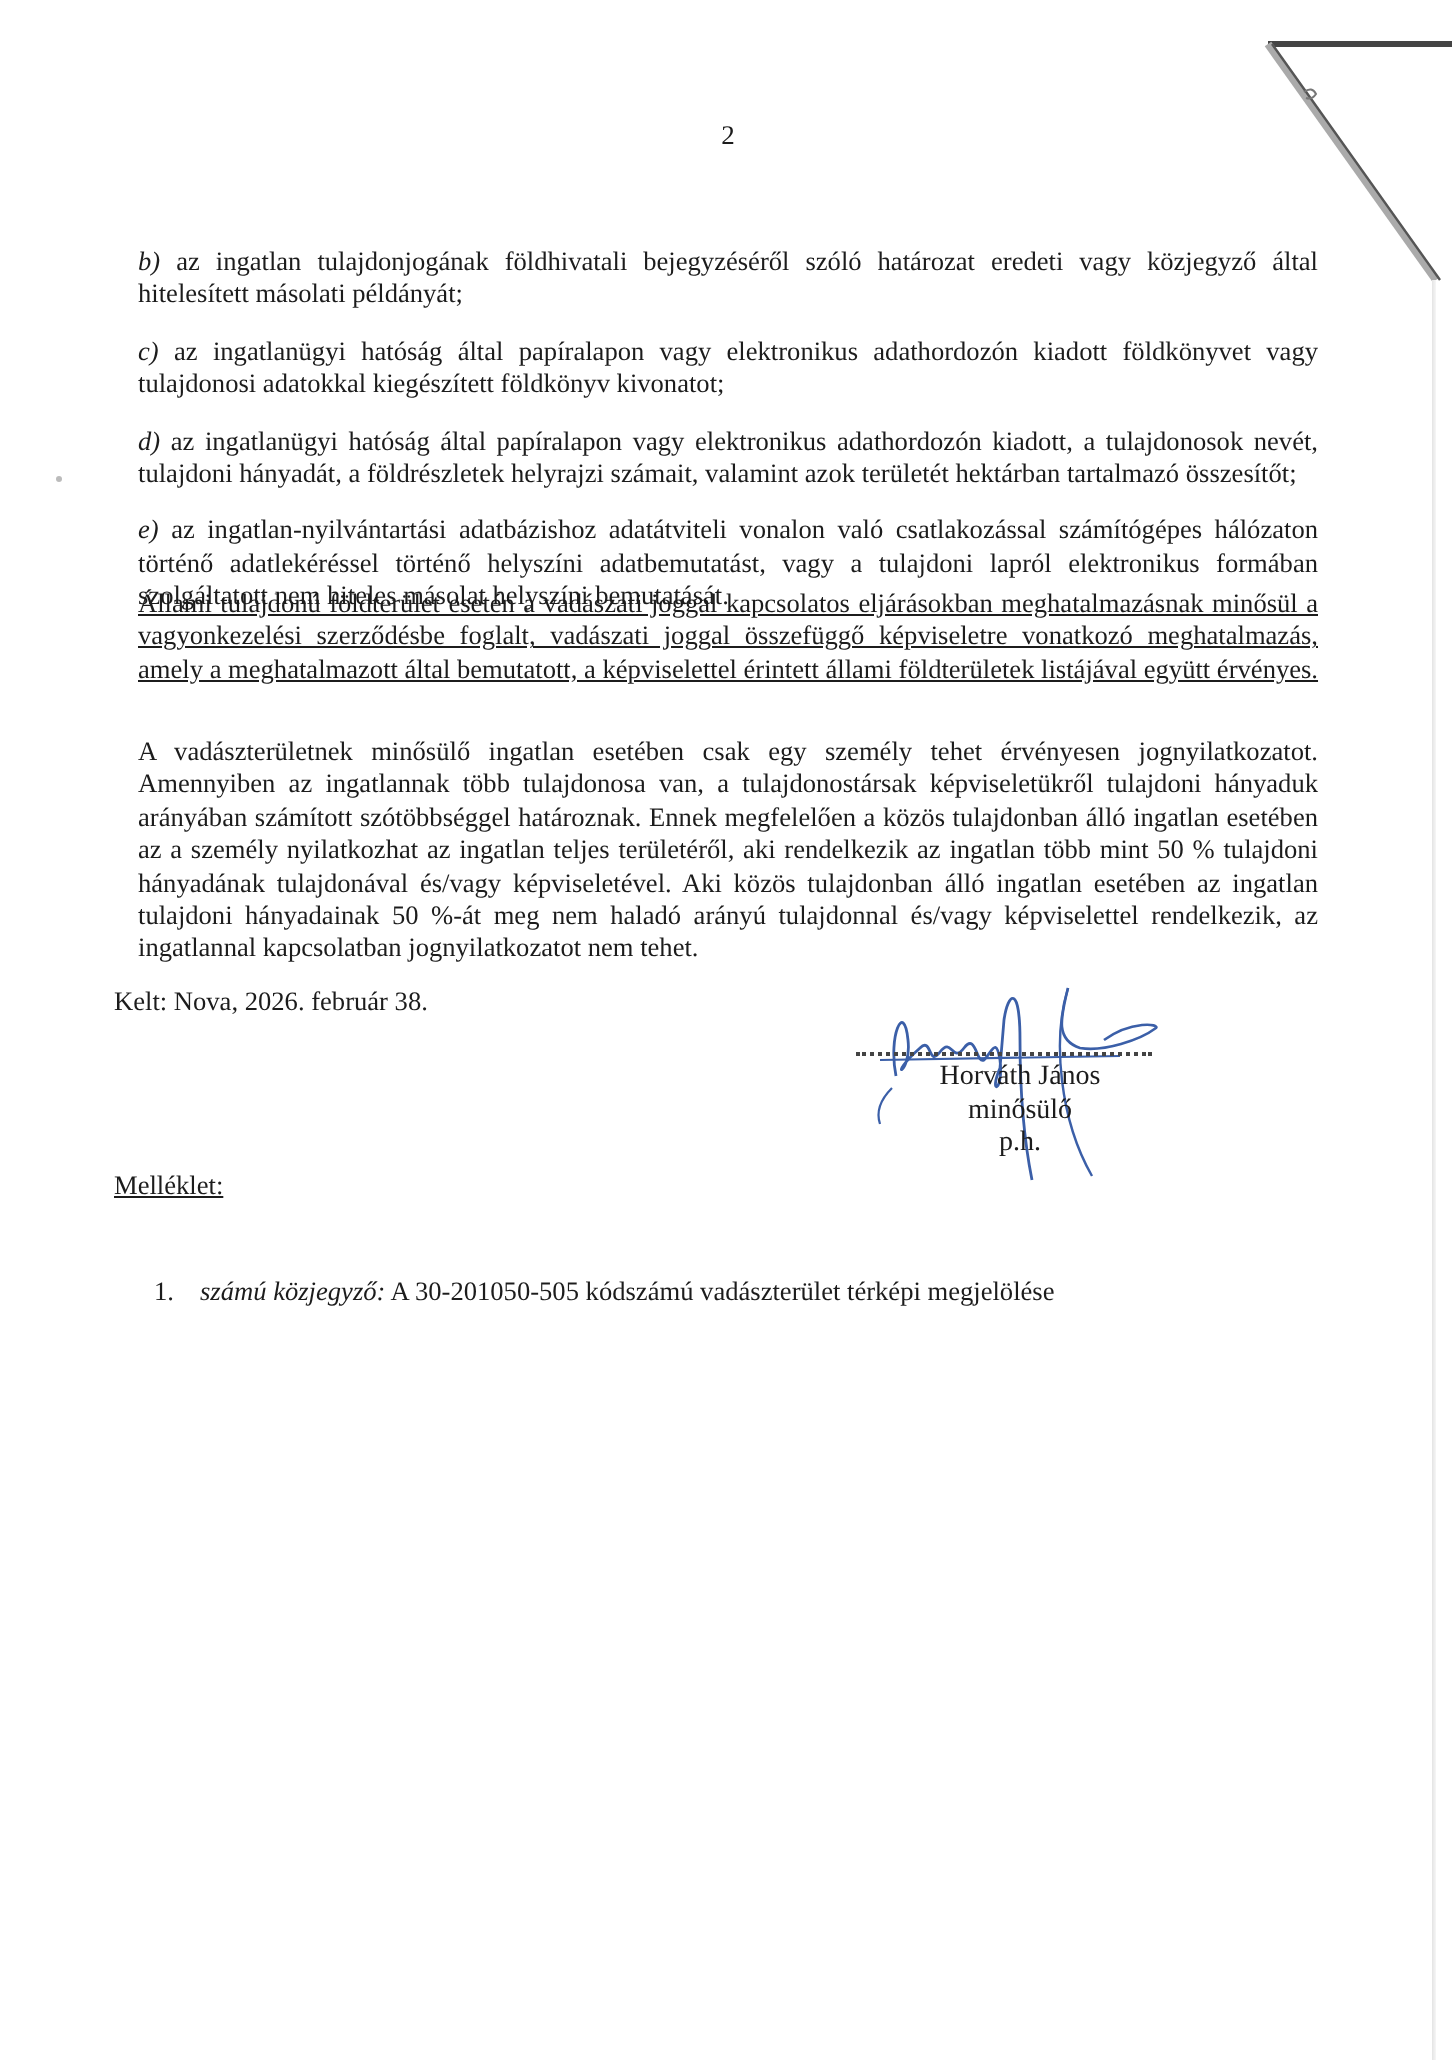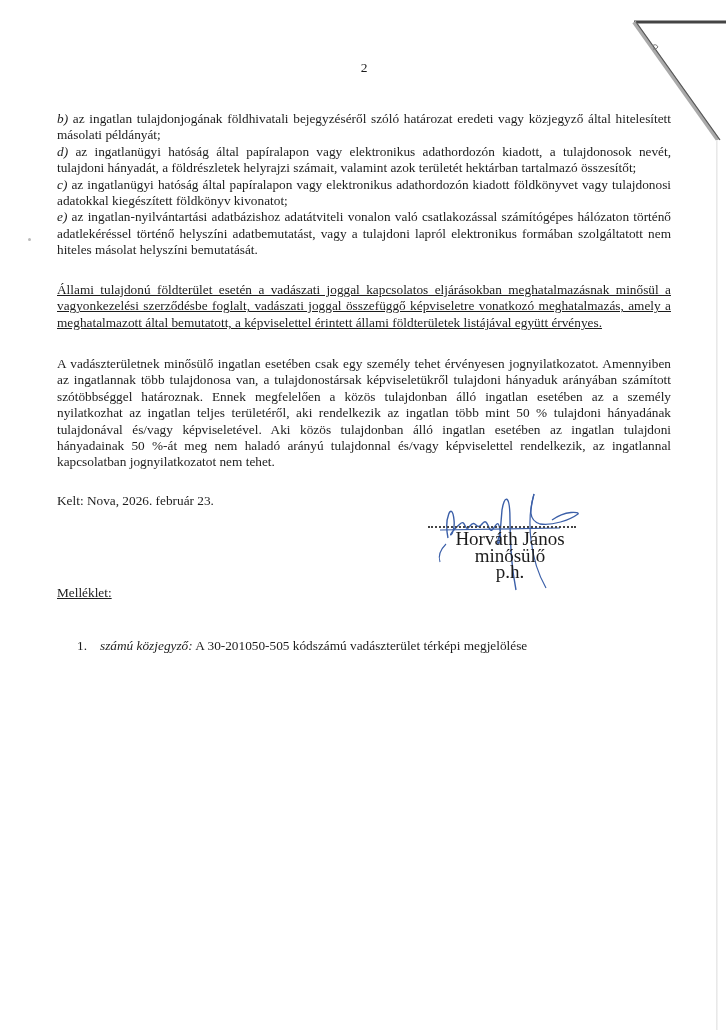--- a/index.html
+++ b/index.html
@@ -2,58 +2,58 @@
 <html><head>
 <meta charset="utf-8">
 <style>
   html, body { margin:0; padding:0; }
   body {
     width:728px; height:1030px; background:#ffffff; position:relative; overflow:hidden;
     font-family: "Liberation Serif", "DejaVu Serif", serif; color:#1c1c1c;
   }
   .page-number { position:absolute; top:60px; left:0; width:728px; text-align:center; font-size:13.5px; }
   .body-text { position:absolute; left:57px; width:614px; font-size:13.3px; line-height:16.4px; text-align:justify; }
-  .body-text p { margin:0; }
+  .body-text p { margin:12px; }
   .body-text em { font-style:italic; }
   #block-list { top:111px; }
   #para-state { top:282px;text-decoration:underline; }
   #para-hunting { top:356px; }
   .kelt { position:absolute; left:57px; top:493px; font-size:13.3px; }
   .sig-line { position:absolute; left:428px; top:526px; width:148px; border-top:2px dotted #444; }
-  .sig-block { position:absolute; left:440px; top:531px; width:140px; text-align:center; font-size:19px; line-height:16.5px; }
+  .sig-block { position:absolute; left:440px; top:531px; width:140px; text-align:center; font-size:14px; line-height:16.5px; }
   .signature-svg { position:absolute; left:430px; top:490px; }
   .annex-heading { position:absolute; left:57px; top:585px; font-size:13.3px; text-decoration:underline; }
   .annex-item { position:absolute; left:77px; top:638px; font-size:13.3px; }
   .annex-item .num { display:inline-block; width:23px; }
   .annex-item em { font-style:italic; }
   .fold-svg { position:absolute; left:600px; top:0; }
   .stray-dot { position:absolute; left:28px; top:238px; width:3px; height:3px; border-radius:50%; background:#bbb; }
   .right-edge { position:absolute; left:716px; top:140px; width:2px; height:890px; background:linear-gradient(to right,#e4e4e4,#f6f6f6); }
 </style>
 </head>
 <body>
 
 <div class="page-number">2</div>
 
 <div class="body-text" id="block-list">
   <p><em>b)</em> <span>az ingatlan tulajdonjogának földhivatali bejegyzéséről szóló határozat eredeti vagy közjegyző által hitelesített másolati példányát;</span></p>
+  <p><em>c)</em> <span>az ingatlanügyi hatóság által papíralapon vagy elektronikus adathordozón kiadott földkönyvet vagy tulajdonosi adatokkal kiegészített földkönyv kivonatot;</span></p>
   <p><em>d)</em> <span>az ingatlanügyi hatóság által papíralapon vagy elektronikus adathordozón kiadott, a tulajdonosok nevét, tulajdoni hányadát, a földrészletek helyrajzi számait, valamint azok területét hektárban tartalmazó összesítőt;</span></p>
-  <p><em>c)</em> <span>az ingatlanügyi hatóság által papíralapon vagy elektronikus adathordozón kiadott földkönyvet vagy tulajdonosi adatokkal kiegészített földkönyv kivonatot;</span></p>
   <p><em>e)</em> <span>az ingatlan-nyilvántartási adatbázishoz adatátviteli vonalon való csatlakozással számítógépes hálózaton történő adatlekéréssel történő helyszíni adatbemutatást, vagy a tulajdoni lapról elektronikus formában szolgáltatott nem hiteles másolat helyszíni bemutatását.</span></p>
 </div>
 
 <div class="body-text" id="para-state">
   <p>Állami tulajdonú földterület esetén a vadászati joggal kapcsolatos eljárásokban meghatalmazásnak minősül a vagyonkezelési szerződésbe foglalt, vadászati joggal összefüggő képviseletre vonatkozó meghatalmazás, amely a meghatalmazott által bemutatott, a képviselettel érintett állami földterületek listájával együtt érvényes.</p>
 </div>
 
 <div class="body-text" id="para-hunting">
   <p>A vadászterületnek minősülő ingatlan esetében csak egy személy tehet érvényesen jognyilatkozatot. Amennyiben az ingatlannak több tulajdonosa van, a tulajdonostársak képviseletükről tulajdoni hányaduk arányában számított szótöbbséggel határoznak. Ennek megfelelően a közös tulajdonban álló ingatlan esetében az a személy nyilatkozhat az ingatlan teljes területéről, aki rendelkezik az ingatlan több mint 50 % tulajdoni hányadának tulajdonával és/vagy képviseletével. Aki közös tulajdonban álló ingatlan esetében az ingatlan tulajdoni hányadainak 50 %-át meg nem haladó arányú tulajdonnal és/vagy képviselettel rendelkezik, az ingatlannal kapcsolatban jognyilatkozatot nem tehet.</p>
 </div>
 
-<div class="kelt">Kelt: Nova, 2026. február 23.</div>
+<div class="kelt">Kelt: Nova, 2026. február 38.</div>
 
 <svg class="signature-svg" width="160" height="110" viewBox="0 0 160 110">
   <path d="M18 48 C 14 28, 22 10, 24 30 C 26 48, 12 50, 30 34 C 36 28, 34 44, 40 36 C 46 28, 46 42, 52 34 C 58 26, 58 42, 62 40 C 66 36, 68 28, 70 40 C 72 56, 64 58, 70 44 L 72 20 C 74 6, 80 2, 80 30 C 80 60, 82 80, 86 100" fill="none" stroke="#3b5fa8" stroke-width="1.4"></path>
   <path d="M10 40 L 130 38" fill="none" stroke="#3b5fa8" stroke-width="1.1"></path>
   <path d="M104 4 C 100 20, 98 30, 110 34 C 122 36, 140 30, 148 24 C 150 22, 136 20, 122 30" fill="none" stroke="#3b5fa8" stroke-width="1.3"></path>
   <path d="M104 4 C 96 30, 100 70, 116 98" fill="none" stroke="#3b5fa8" stroke-width="1.2"></path>
   <path d="M16 54 C 10 60, 8 66, 10 72" fill="none" stroke="#3b5fa8" stroke-width="1.1"></path>
 </svg>
 
 <div class="sig-line"></div>

